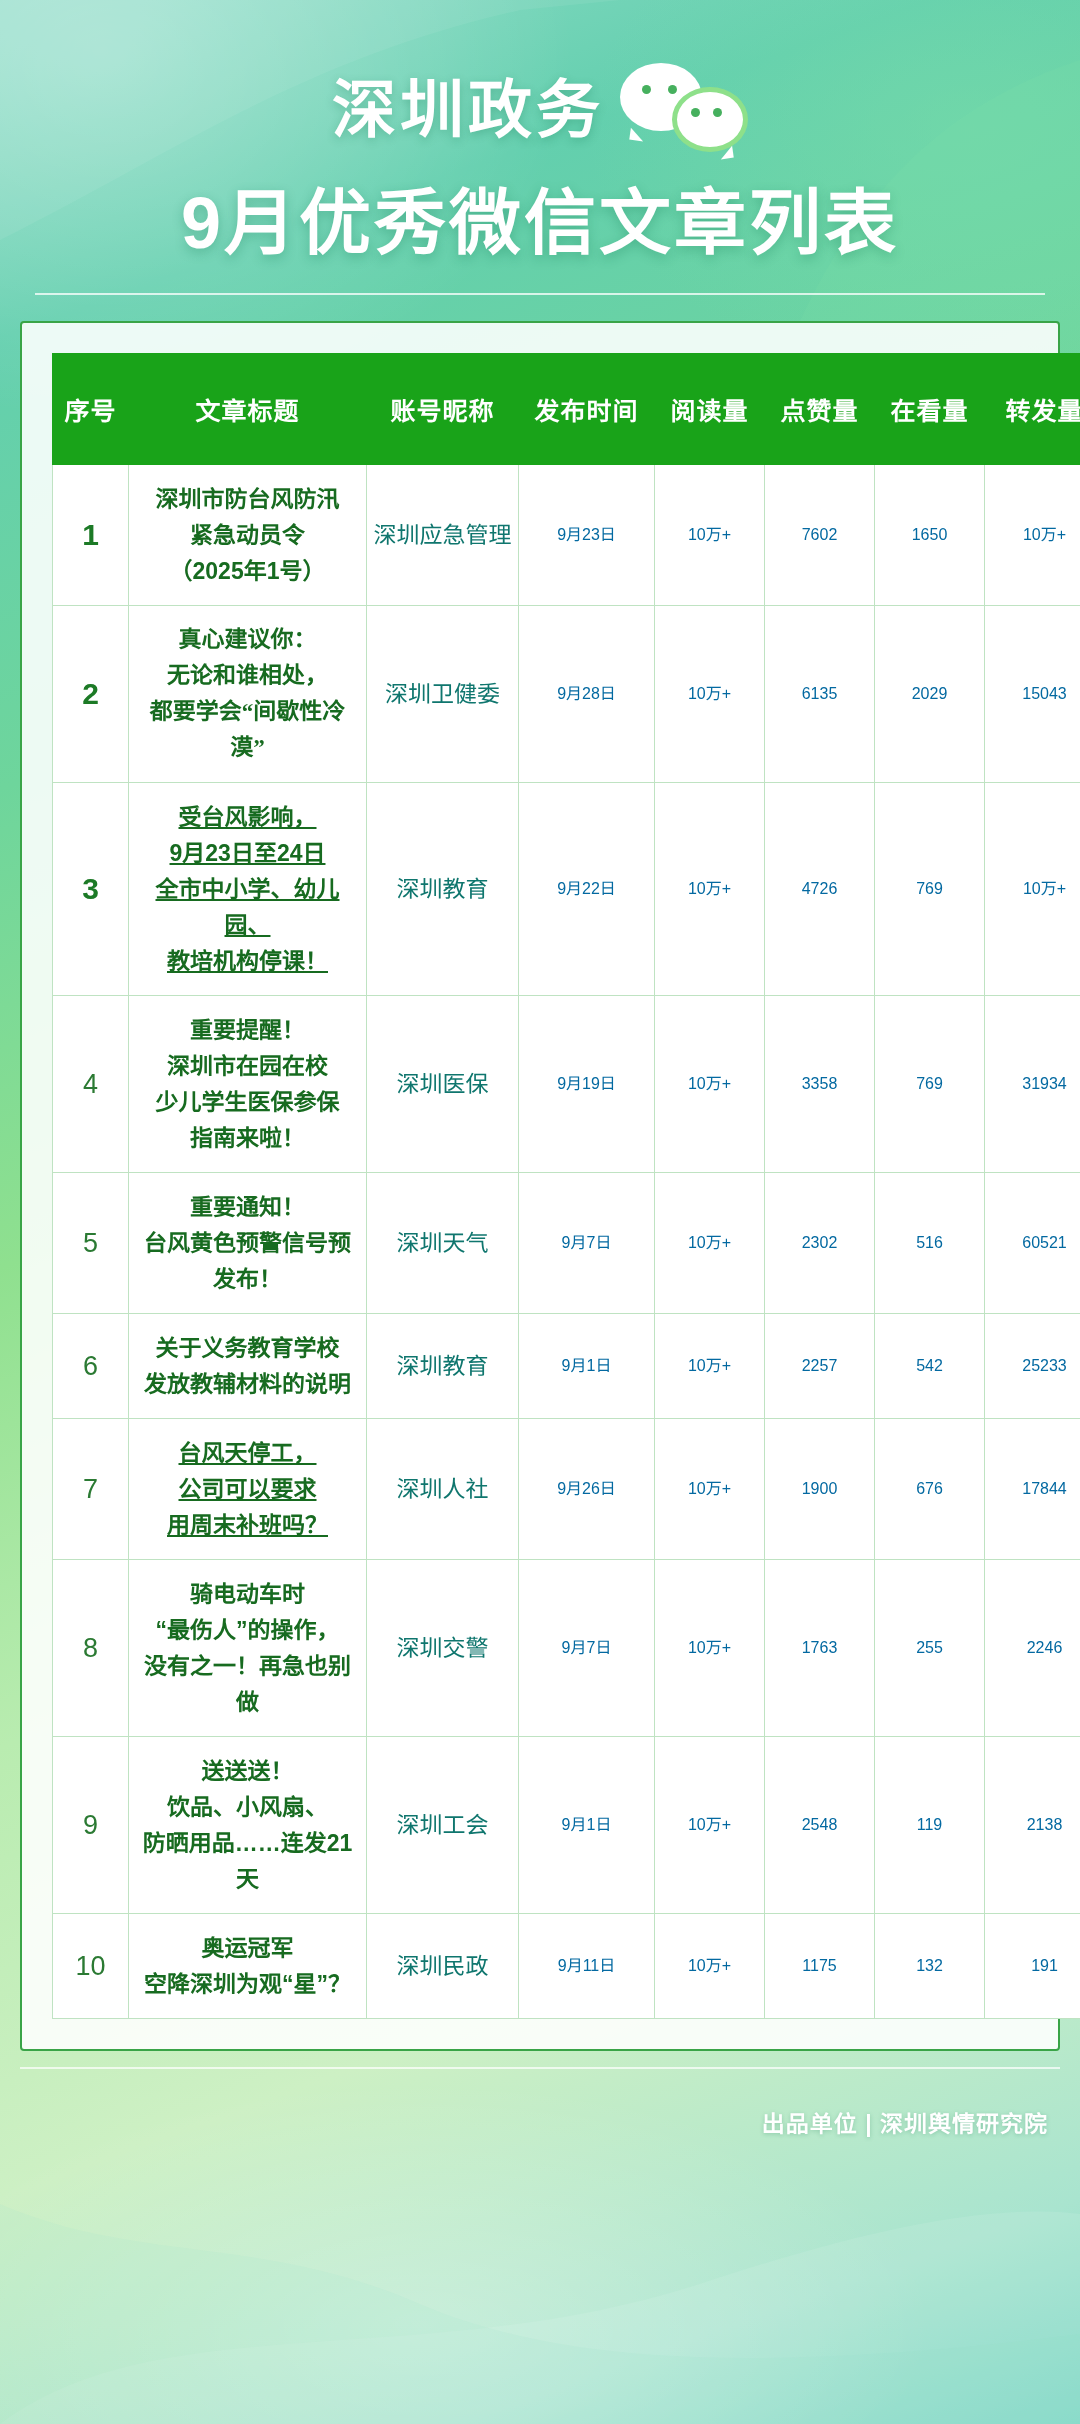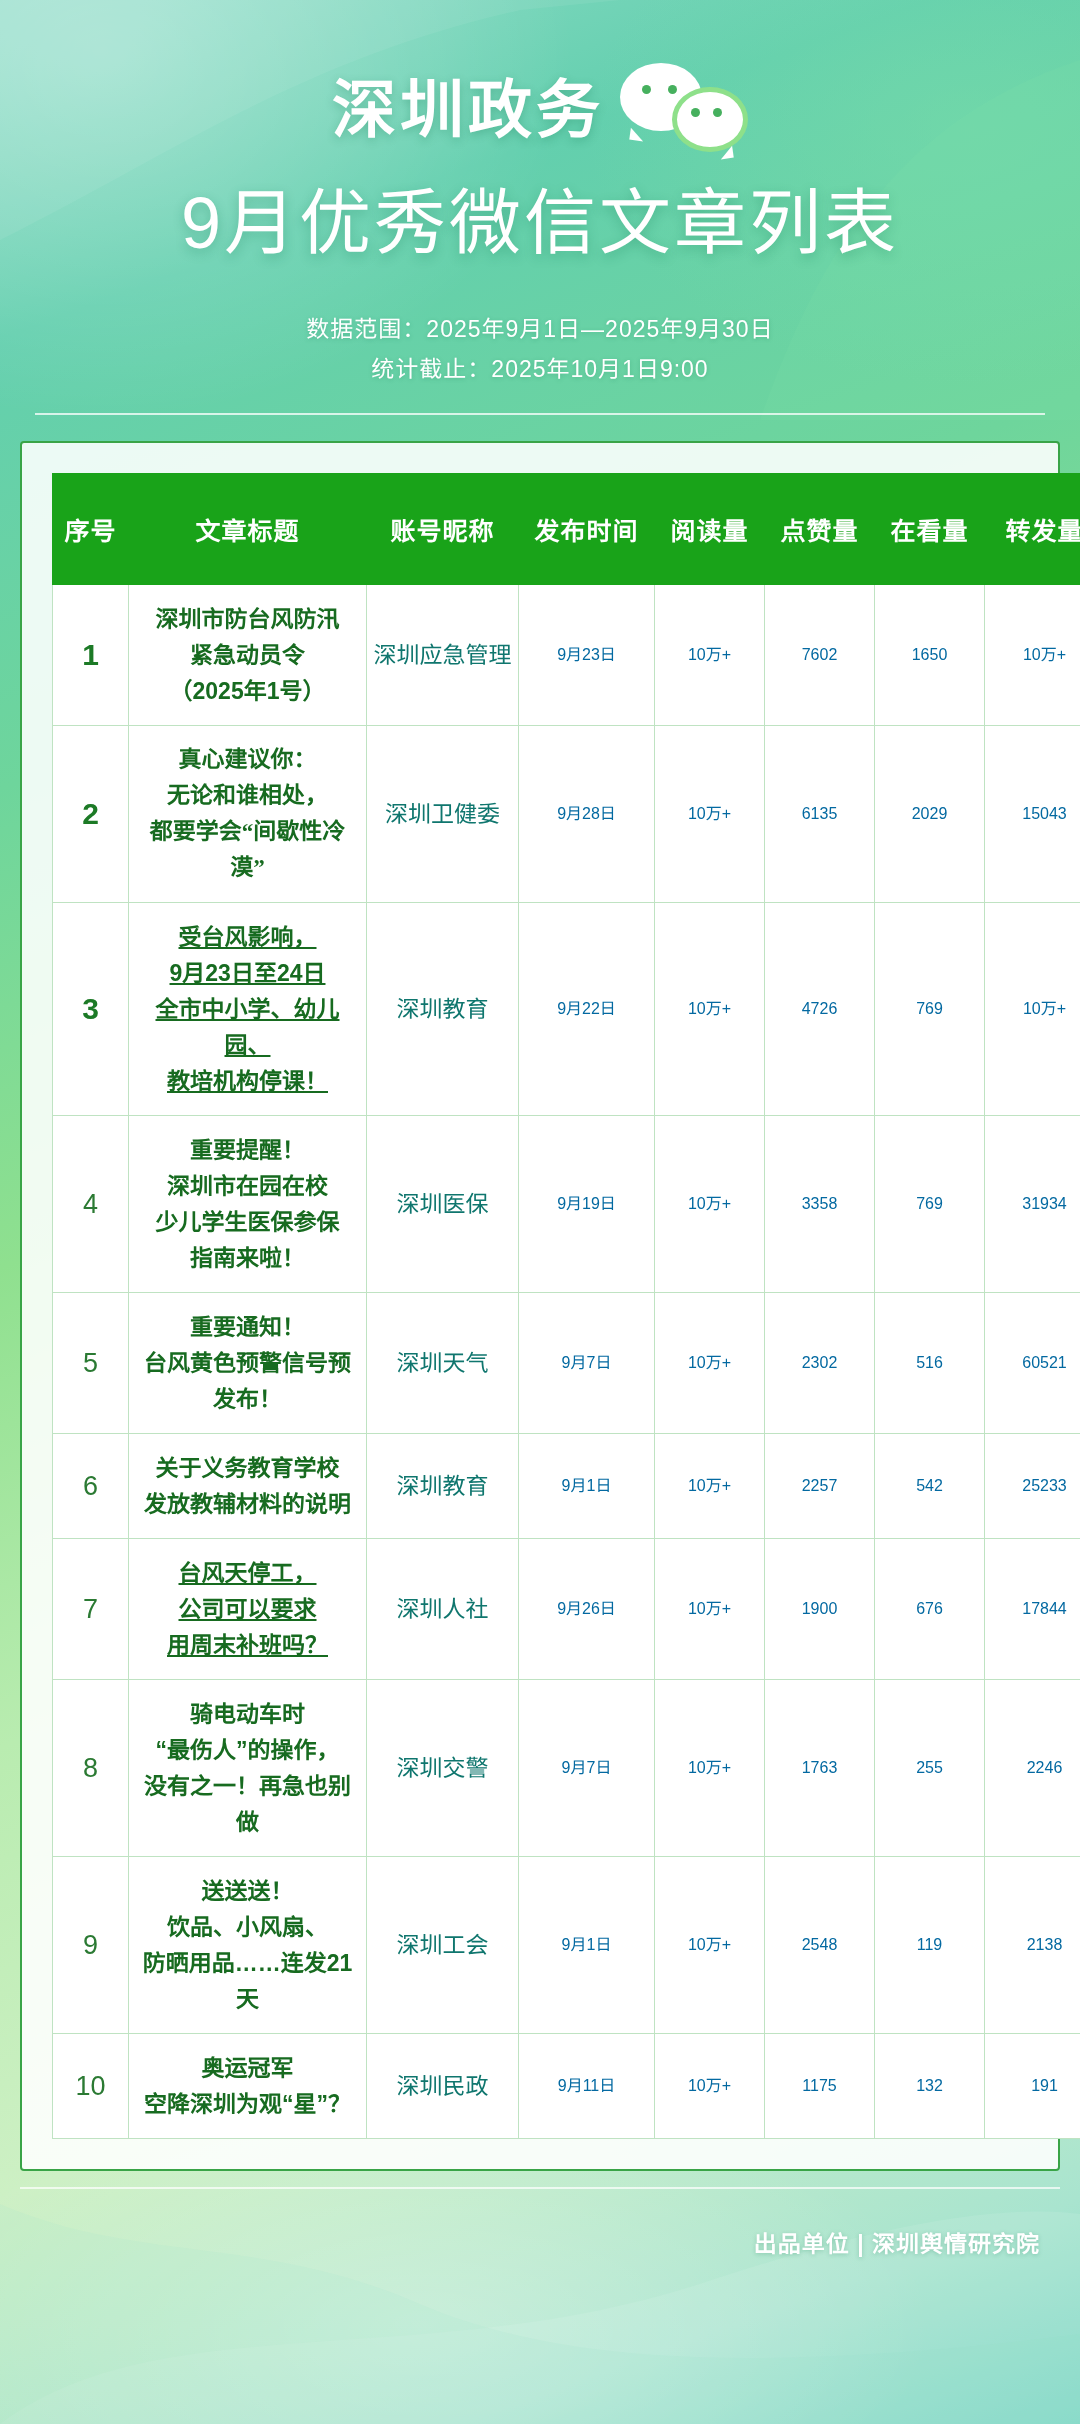--- a/index.html
+++ b/index.html
@@ -117,21 +117,21 @@
     background: #46b05e;
   }
   .b1d1 { left: 22px; top: 22px; }
   .b1d2 { left: 48px; top: 22px; }
   .b2d1 { left: 14px; top: 16px; background: #46b05e;}
   .b2d2 { left: 36px; top: 16px; background: #46b05e;}
 
   .title-sub {
     margin-top: 14px;
     font-size: 72px;
-    font-weight: normal;
+    font-weight: bold;
     color: #ffffff;
     letter-spacing: 3px;
     text-shadow: 0 4px 12px rgba(20,120,80,0.32);
   }
 
   .meta {
     margin-top: 40px;
     color: #ffffff;
     font-size: 23px;
     line-height: 40px;
@@ -211,21 +211,21 @@
   .col-5 { width: 110px; }
   .col-6 { width: 110px; }
   .col-7 { width: 110px; }
   .col-8 { width: 120px; }
 
   
   .footer {
     position: relative;
     z-index: 3;
     margin-top: 36px;
-    padding-right: 40px;
+    padding-right: 32px;
     text-align: right;
     color: #ffffff;
     font-size: 23px;
     font-weight: bold;
     letter-spacing: 1px;
     text-shadow: 0 1px 4px rgba(20,120,80,0.28);
     margin-left: 40px;
   }
   .footer-line {
     margin: 16px 20px 0 20px;
@@ -260,24 +260,20 @@
             <span class="dot b1d2"></span>
         </div>
         <div class="bubble bubble-small">
           <span class="dot b2d1"></span>
             <span class="dot b2d2"></span>
         </div>
       </div>
     </div>
     <div class="title-sub">9月优秀微信文章列表</div>
 
-    <div class="meta">
-      <div>数据范围：2025年9月1日—2025年9月30日</div>
-      <div>统计截止：2025年10月1日9:00</div>
-    </div>
     <div class="divider"></div>
   </div>
 
   <div class="table-wrap">
     <table>
       <colgroup>
         <col class="col-1">
           <col class="col-2">
           <col class="col-3">
           <col class="col-4">

